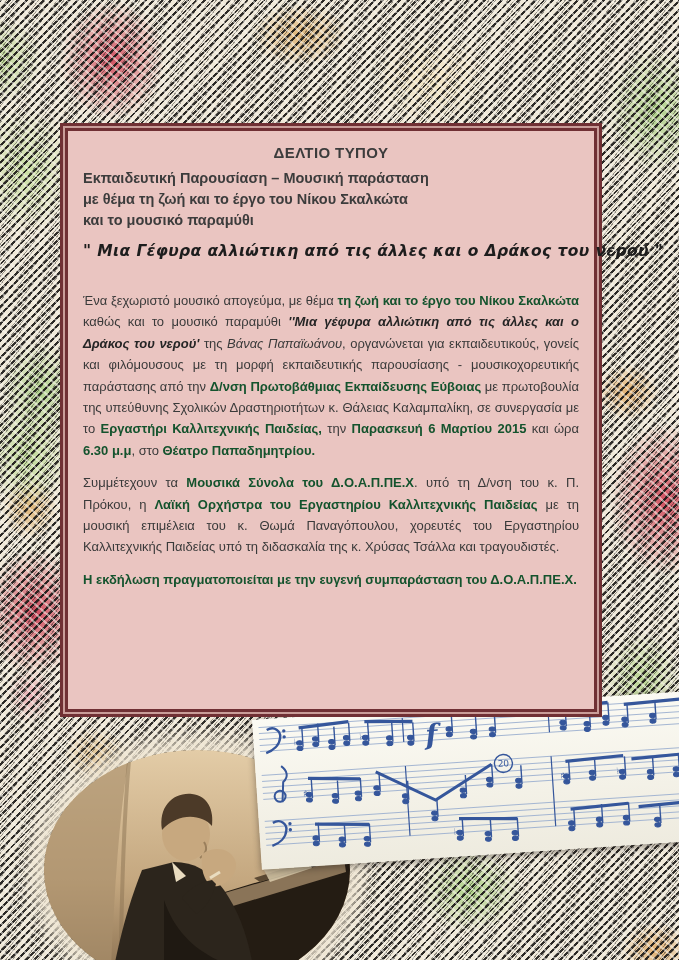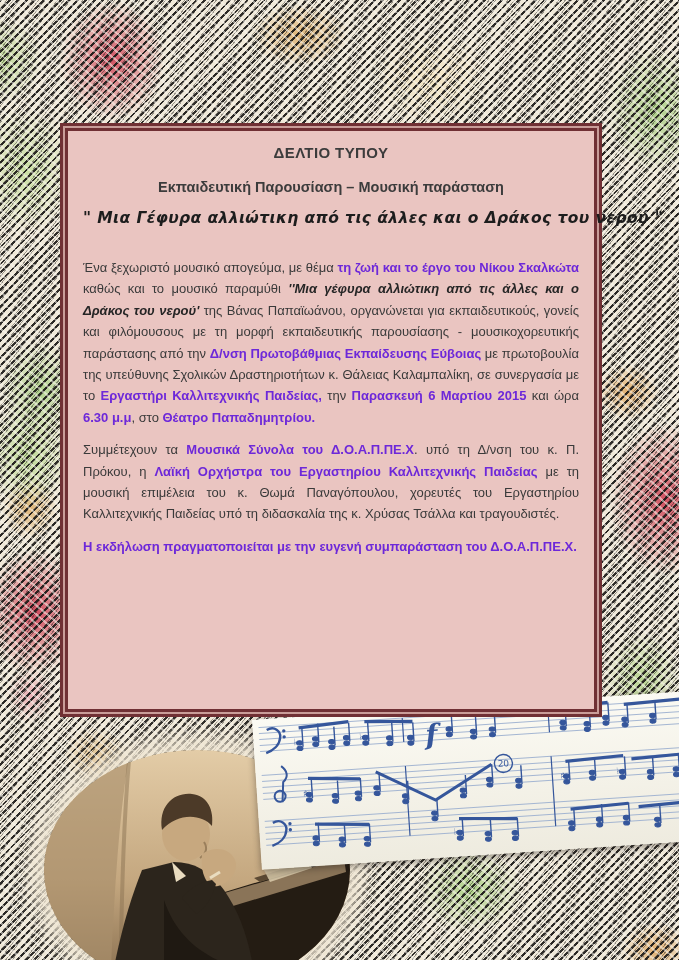--- a/index.html
+++ b/index.html
@@ -41,30 +41,30 @@
   .panel{
     position:absolute;left:60px;top:123px;width:542px;height:594px;
     box-sizing:border-box;z-index:4;
     background:#eac5c1;
     border:3px solid #703034;
     box-shadow: inset 0 0 0 2px #c99d99, inset 0 0 0 5px #703034;
     padding:8px 20px 0;
   }
   .hdr{margin:10px 0 0;text-align:center;font-size:15px;font-weight:bold;
        color:#3c3c3c;letter-spacing:.4px;}
-  .subtitle{margin-top:16px;text-align:center;font-weight:bold;font-size:14.5px;
+  .subtitle{margin-top:7px;text-align:left;font-weight:bold;font-size:14.5px;
        line-height:21px;color:#3c3c3c;}
   .quote{margin-top:11px;text-align:center;font-weight:bold;font-style:italic;
        font-size:15.5px;color:#1d1d1d;letter-spacing:.4px;white-space:nowrap;
        font-family:"DejaVu Sans",sans-serif;}
   .par{margin:11px 0 0;text-align:justify;font-size:13px;line-height:21.4px;color:#3a3a3a;}
   .par.first{margin-top:30px;}
   .par.last{}
-  .b{font-weight:bold;color:#6d28d9;}
-  .i{}
+  .b{font-weight:bold;color:#14532d;}
+  .i{font-style:italic;}
   .bi{font-weight:bold;font-style:italic;color:#252525;}
   
   .sheet{
     position:absolute;left:252px;top:720px;width:452px;height:150px;z-index:3;
     background:linear-gradient(180deg,#fbfaf3,#eeebdf);
     transform:rotate(-3.8deg);transform-origin:0 0;
     box-shadow:0 2px 7px rgba(30,25,20,.45);
   }
   .sheet svg{width:100%;height:100%;display:block;}
   .acc{font-family:"DejaVu Sans",sans-serif;font-size:9px;fill:#35569b;}
@@ -82,20 +82,22 @@
 </head>
 <body>
 
 <div class="textile"></div>
 
 <div class="panel">
   <div class="hdr">ΔΕΛΤΙΟ ΤΥΠΟΥ</div>
 
   <div class="subtitle">
     <div>Εκπαιδευτική Παρουσίαση – Μουσική παράσταση</div>
+    <div>με θέμα τη ζωή και το έργο του Νίκου Σκαλκώτα</div>
+    <div>και το μουσικό παραμύθι</div>
   </div>
 
   <div class="quote">" Μια Γέφυρα αλλιώτικη από τις άλλες και ο Δράκος του νερού "</div>
 
   <p class="par first"><span class="s">Ένα ξεχωριστό μουσικό απογεύμα, με θέμα </span><span class="b">τη ζωή και το έργο του Νίκου Σκαλκώτα</span><span class="s"> καθώς και το μουσικό παραμύθι </span><span class="bi">''Μια γέφυρα αλλιώτικη από τις άλλες και ο Δράκος του νερού'</span><span class="s"> της </span><span class="i">Βάνας Παπαϊωάνου</span><span class="s">, οργανώνεται για  εκπαιδευτικούς, γονείς και φιλόμουσους με τη μορφή εκπαιδευτικής παρουσίασης - μουσικοχορευτικής παράστασης από την </span><span class="b">Δ/νση Πρωτοβάθμιας Εκπαίδευσης Εύβοιας</span><span class="s"> με πρωτοβουλία της υπεύθυνης Σχολικών Δραστηριοτήτων κ. Θάλειας Καλαμπαλίκη, σε συνεργασία  με το </span><span class="b">Εργαστήρι Καλλιτεχνικής Παιδείας,</span><span class="s"> την </span><span class="b">Παρασκευή 6 Μαρτίου 2015</span><span class="s"> και ώρα </span><span class="b">6.30 μ.μ</span><span class="s">, στο </span><span class="b">Θέατρο Παπαδημητρίου.</span></p>
 
   <p class="par"><span class="s">Συμμέτεχουν τα </span><span class="b">Μουσικά Σύνολα του Δ.Ο.Α.Π.ΠΕ.Χ</span><span class="s">. υπό τη Δ/νση του κ. Π. Πρόκου, η </span><span class="b">Λαϊκή Ορχήστρα του Εργαστηρίου Καλλιτεχνικής Παιδείας</span><span class="s"> με τη μουσική επιμέλεια του κ. Θωμά Παναγόπουλου, χορευτές του Εργαστηρίου Καλλιτεχνικής Παιδείας υπό τη διδασκαλία της κ. Χρύσας Τσάλλα και τραγουδιστές.</span></p>
 
 
 

